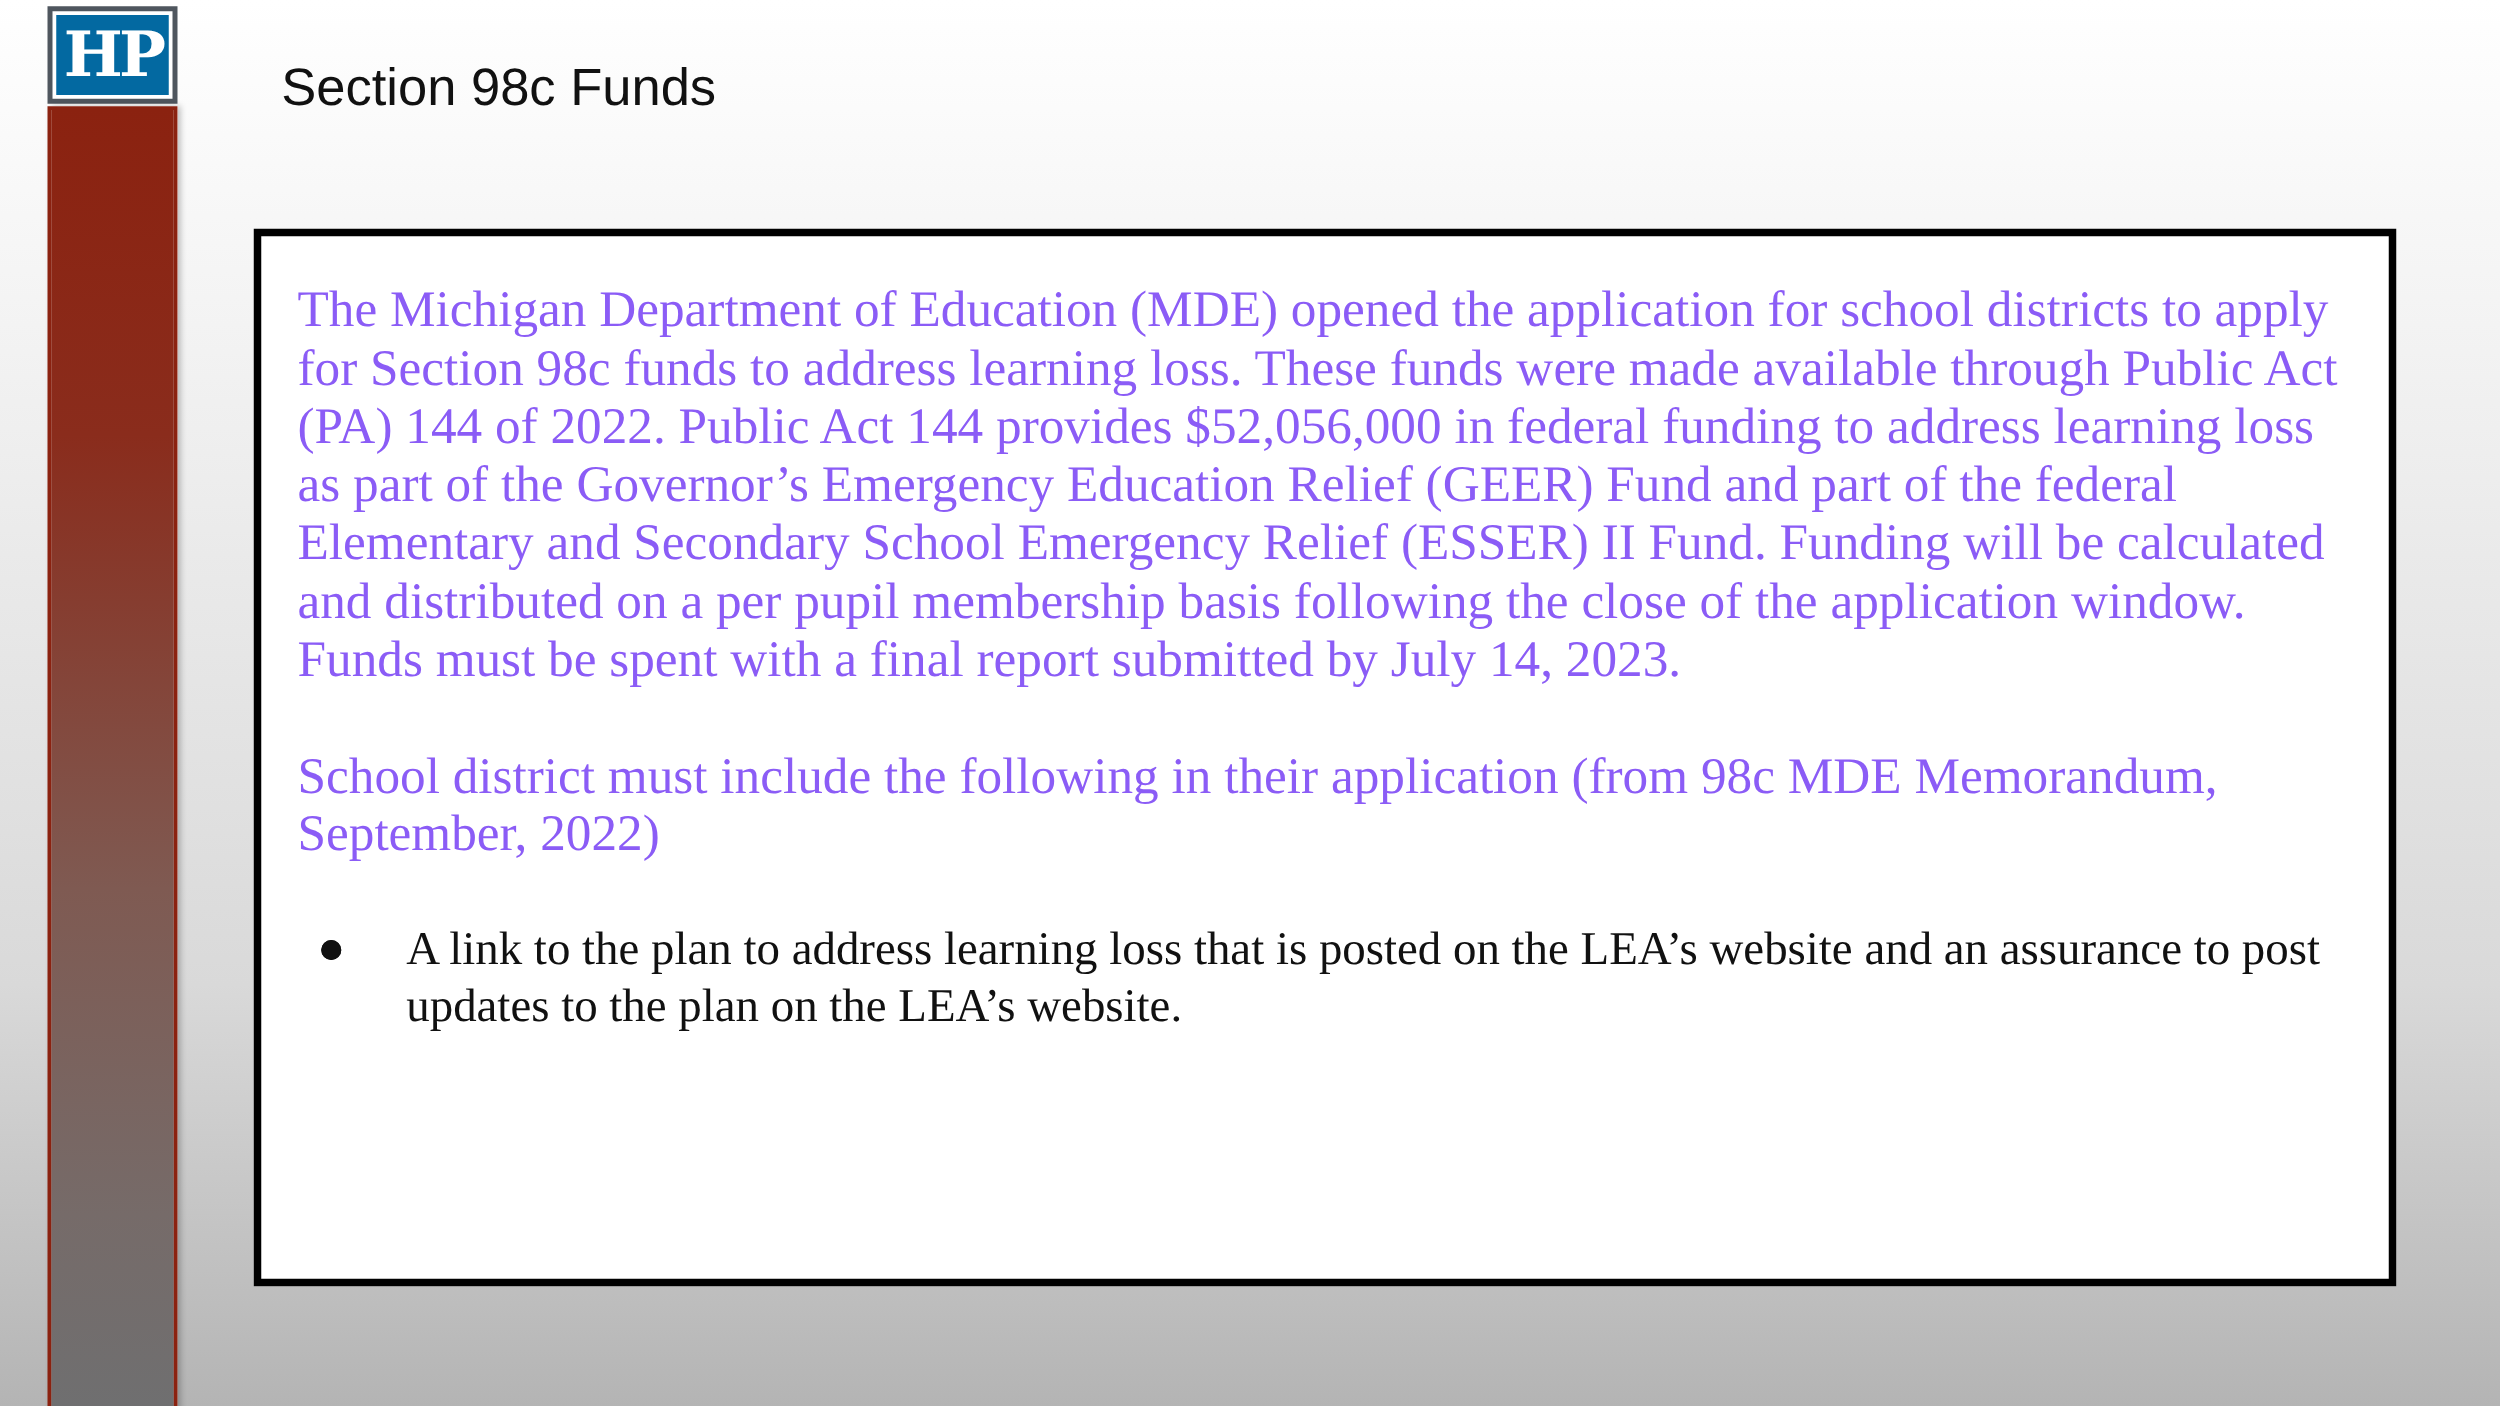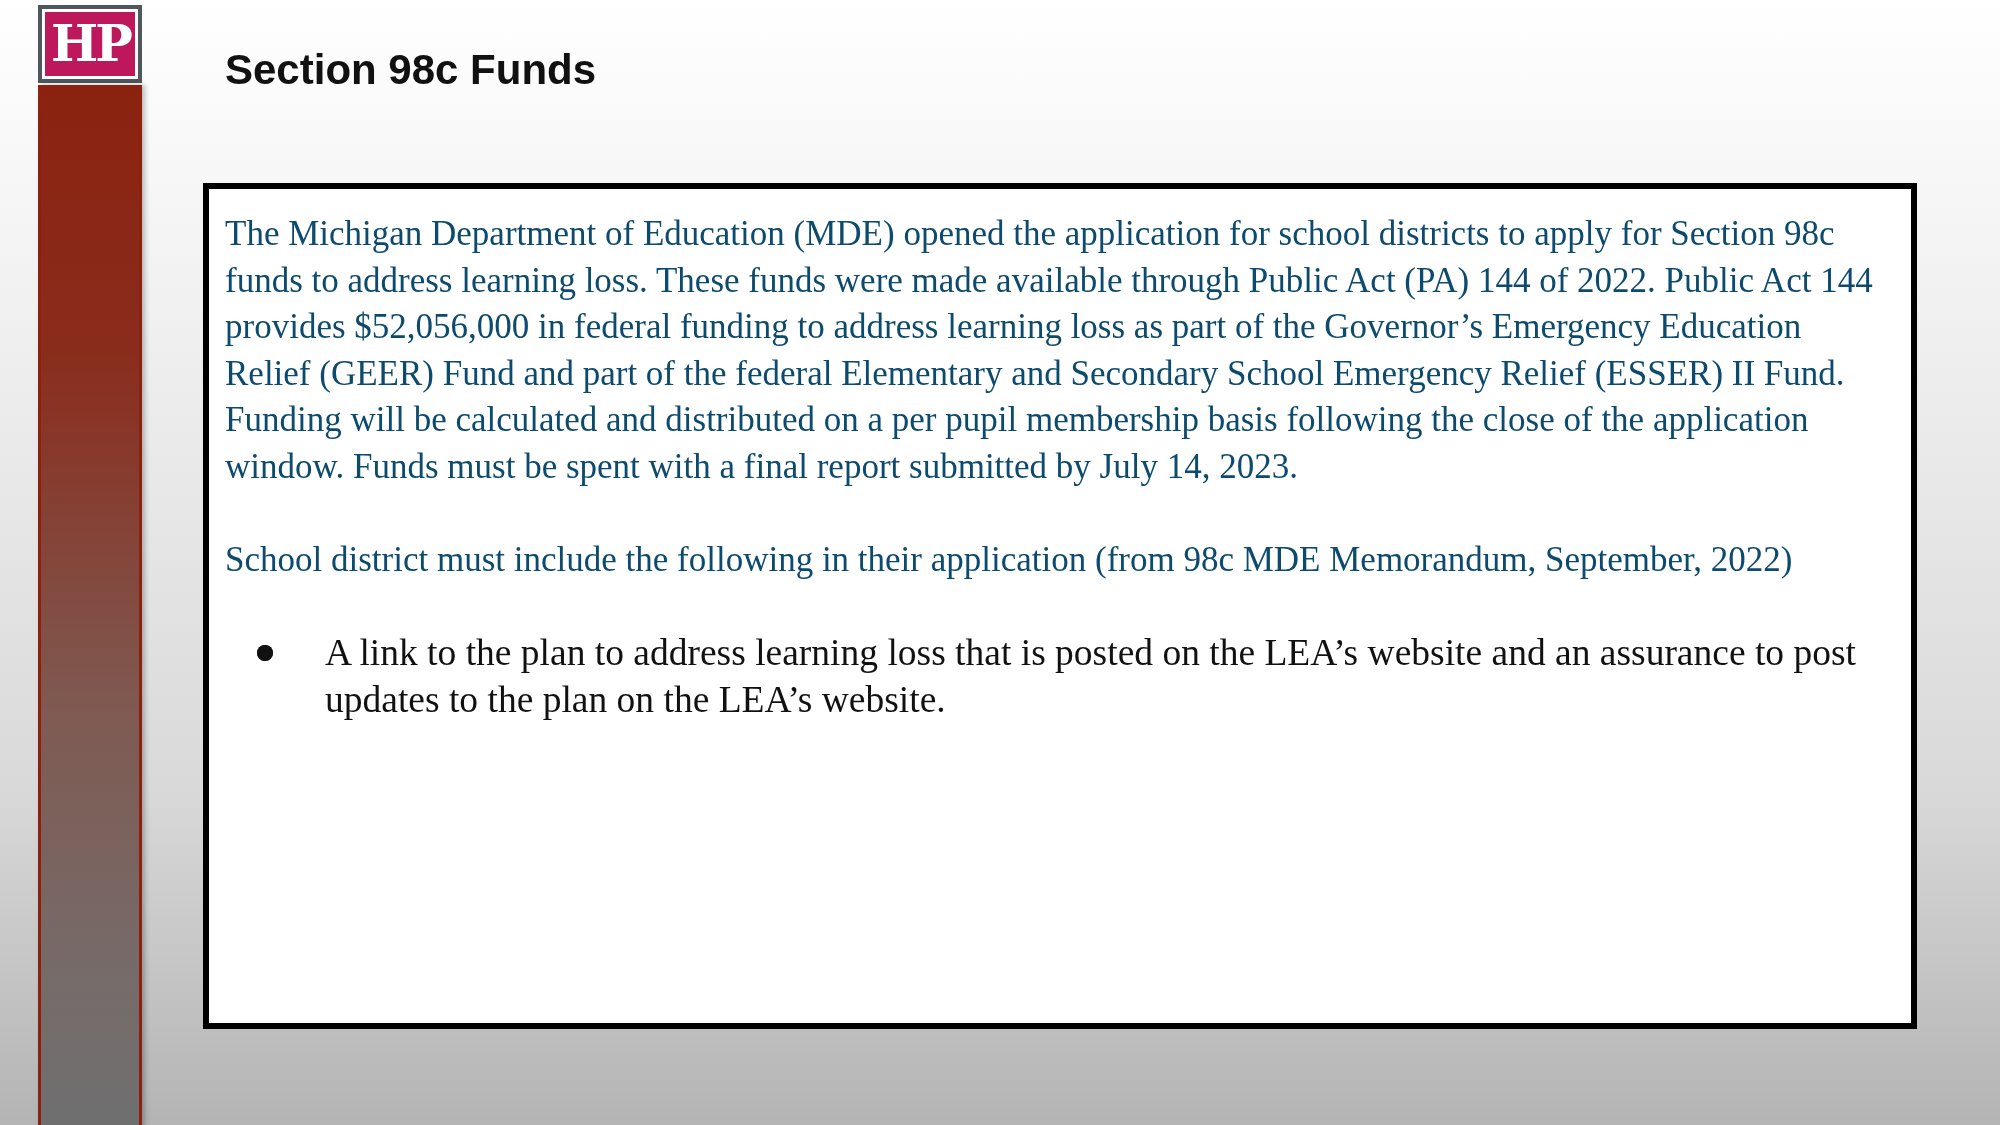--- a/index.html
+++ b/index.html
@@ -6,40 +6,40 @@
   body {
     width:2000px; height:1125px; overflow:hidden; position:relative;
     background: linear-gradient(to bottom, #ffffff 0%, #f2f2f2 25%, #d9d9d9 70%, #b4b4b4 100%);
     font-family: "Liberation Serif", serif;
   }
   .logo {
     position:absolute; left:38px; top:5px; width:104px; height:78px;
     box-sizing:border-box; border:4px solid #4f565e; background:#fff; padding:3px;
   }
   .logo-inner {
-    width:100%; height:100%; background:#be185d; color:#fff;
+    width:100%; height:100%; background:#0369a1; color:#fff;
     font-family:"DejaVu Serif", serif; font-weight:bold; font-size:50px;
     line-height:64px; letter-spacing:-3px; padding-left:6px; box-sizing:border-box;
   }
   .side-bar {
     position:absolute; left:38px; top:85px; width:104px; height:1045px;
     box-sizing:border-box; border:3px solid #8b2210;
     background: linear-gradient(to bottom, #8b2210 0%, #8a2c1c 25%, #7f5a52 60%, #766b69 85%, #6f6f70 100%);
     box-shadow: 3px 0 5px rgba(0,0,0,0.25);
   }
   .title {
     position:absolute; left:225px; top:46px; margin:0;
-    font-family:"Liberation Sans", sans-serif; font-weight:bold; font-size:42px; color:#111;text-align:center;
+    font-family:"Liberation Sans", sans-serif; font-weight:normal; font-size:42px; color:#111;text-align:center;
   }
   .content-box {
     position:absolute; left:203px; top:183px; width:1714px; height:846px;
     box-sizing:border-box; border:6px solid #000; background:#fff;
     padding:22px 18px 0 16px;
   }
-  .para { margin:0; font-size:35px; line-height:46.6px; color:#0c4a6e; }
+  .para { margin:13px; font-size:41px; line-height:46.6px; color:#8b5cf6; }
   .para + .para { margin-top:46.6px; }
   .bullets { list-style:none; margin:46.6px 0 0 0; padding:0; }
   .bullet-item { position:relative; padding-left:100px; font-size:37.5px; line-height:46.6px; color:#111; }
   .bullet-dot {
     position:absolute; left:32px; top:15px; width:16px; height:16px; border-radius:50%; background:#111;
   }
 </style>
 </head>
 <body>
 

